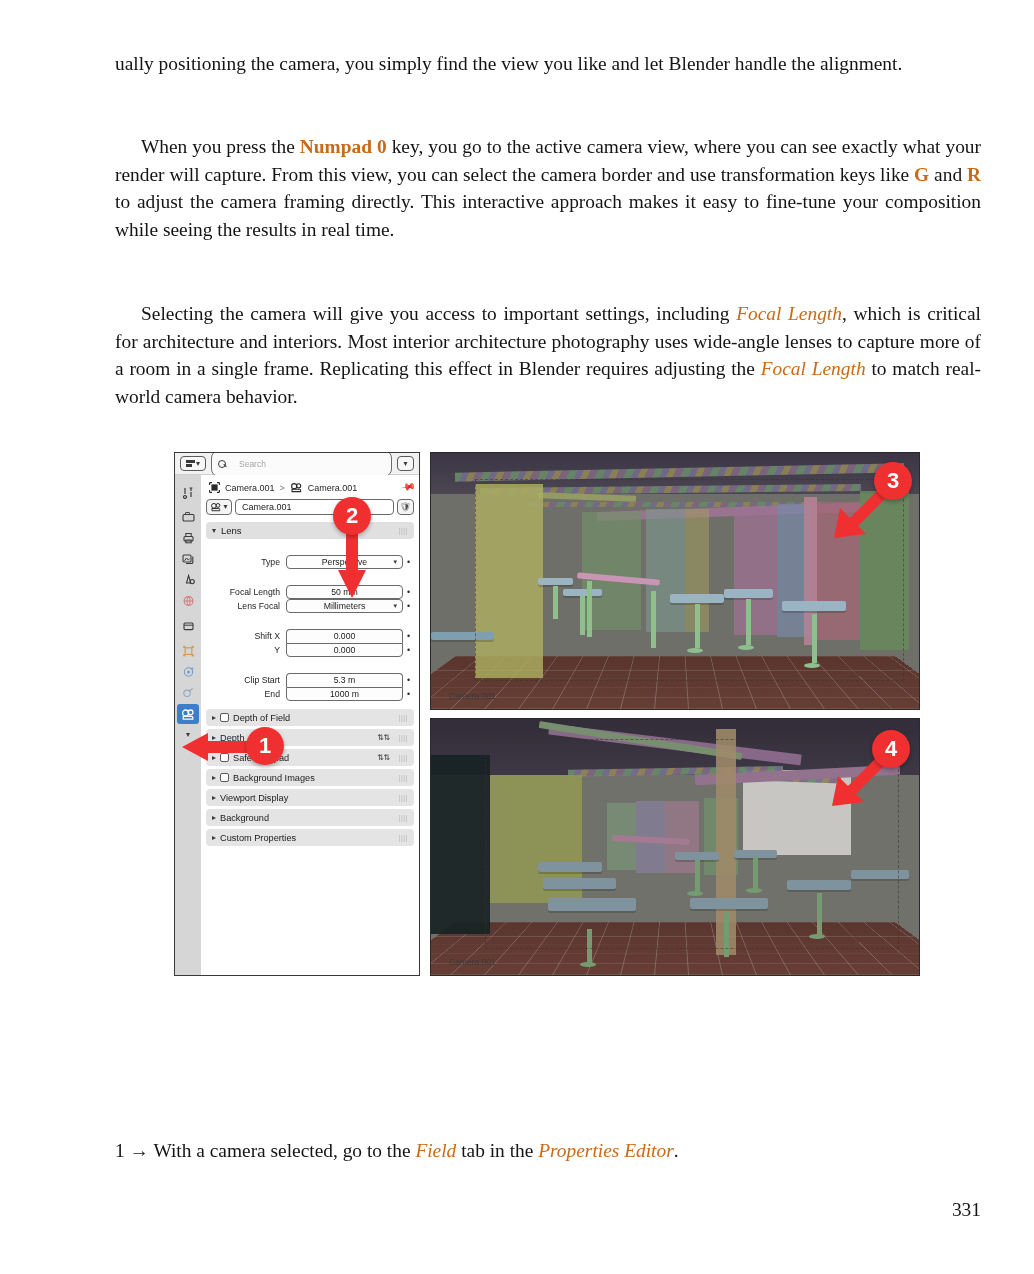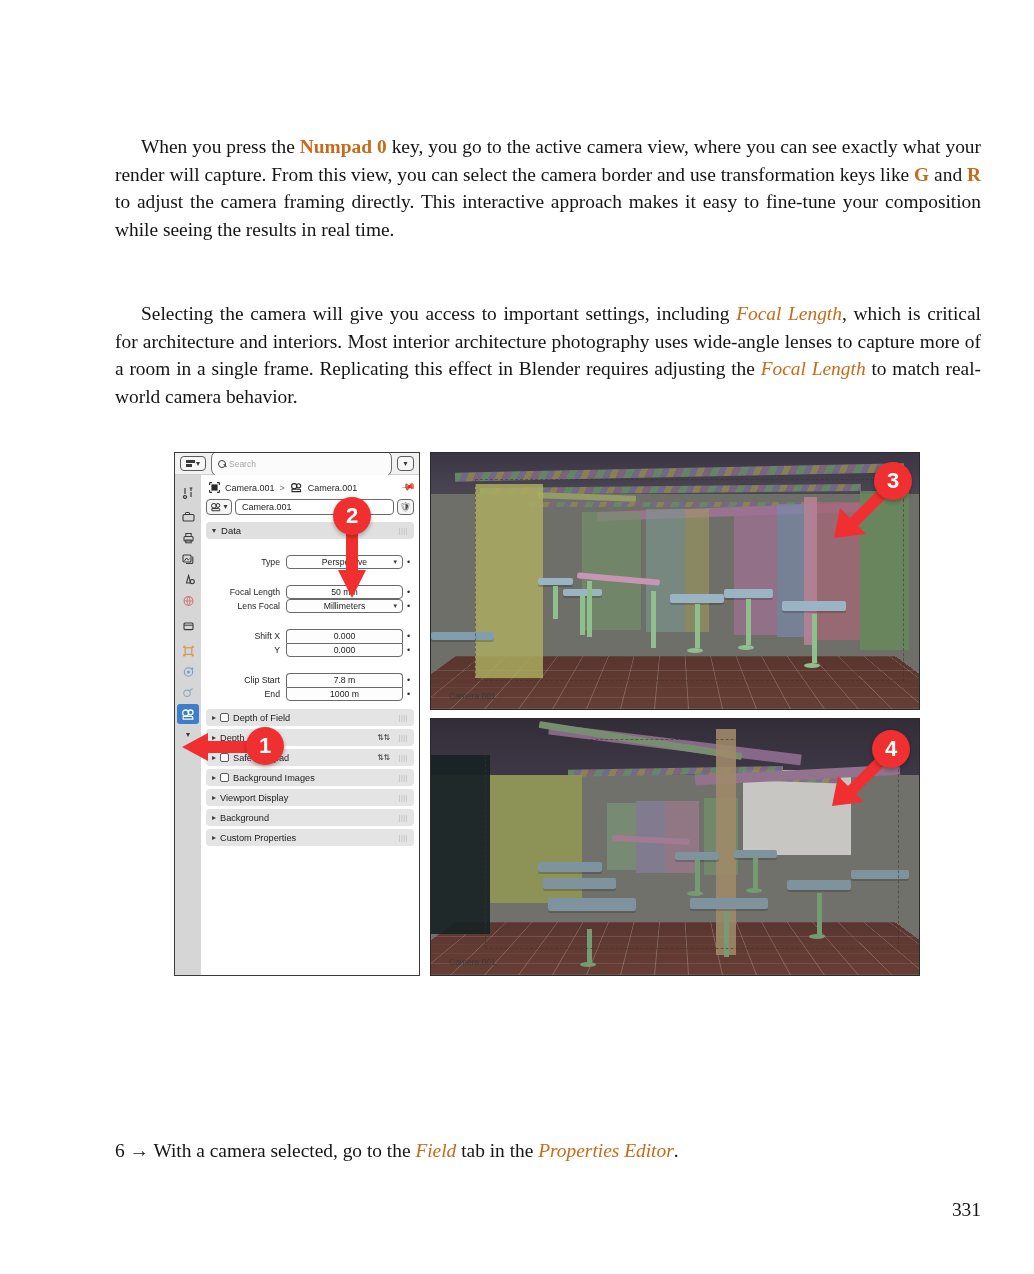--- a/index.html
+++ b/index.html
@@ -86,21 +86,21 @@
   .editor-glyph { display:flex; flex-direction:column; gap:1px; }
   .editor-glyph i { display:block; background:#3a3a3a; height:3px; }
   .editor-glyph i:nth-child(1){ width:9px; }
   .editor-glyph i:nth-child(2){ width:6px; }
   .chev { font-size: 8px; color: #3a3a3a; line-height: 1; }
 
   .search-box {
     flex: 1; height: 27px;
     border: 1px solid #6e6e6e; border-radius: 8px;
     background: #fbfbfb;
-    display: flex; align-items: center; gap: 3px;
+    display: flex; align-items: center; gap: 13px;
     padding: 0 6px;
   }
   .search-ico { width: 8px; height: 8px; position: relative; flex: none; }
   .search-ico::before {
     content:""; position:absolute; left:0; top:0;
     width:6px; height:6px; border:1.2px solid #3a3a3a; border-radius:50%;
   }
   .search-ico::after {
     content:""; position:absolute; left:5px; top:5px;
     width:4px; height:1.2px; background:#3a3a3a; transform:rotate(45deg);
@@ -280,20 +280,23 @@
     box-shadow: 0 2px 4px rgba(0,0,0,.3);
   }
   .arrow { position: absolute; z-index: 19; }
   .arrow svg { display: block; }
 </style>
 </head>
 <body>
 
 <div class="page">
 
+  <div class="body-text p1">
+    <span><span>ually positioning the camera, you simply find the view you like and let Blender handle the alignment.</span></span>
+  </div>
 
   <div class="body-text p2 indent">
     <span><span>When you press the </span><span class="kw">Numpad 0</span><span> key, you go to the active camera view, where you can see exactly what your render will capture. From this view, you can select the camera border and use transformation keys like </span><span class="kw">G</span><span> and </span><span class="kw">R</span><span> to adjust the camera framing directly. This interactive approach makes it easy to fine-tune your composition while seeing the results in real time.</span></span>
   </div>
 
   <div class="body-text p3 indent">
     <span><span>Selecting the camera will give you access to important settings, including </span><span class="em">Focal Length</span><span>, which is critical for architecture and interiors. Most interior architecture photography uses wide-angle lenses to capture more of a room in a single frame. Replicating this effect in Blender requires adjusting the </span><span class="em">Focal Length</span><span> to match real-world camera behavior.</span></span>
   </div>
 
   <div class="figure">
@@ -423,21 +426,21 @@
               <path d="M2 7.2 h7.6 a1 1 0 0 1 1 1 v1.4 H2 Z" stroke="#2a2a2a" stroke-width="1.05" fill="none"></path>
             </svg>
             <span class="chev">▾</span>
           </div>
           <div class="id-name">Camera.001</div>
           <div class="id-shield">🛡</div>
         </div>
 
         <div class="panel-head">
           <span class="tri">▾</span>
-          <span>Data</span>
+          <span>Lens</span>
           <span class="grip">||||</span>
         </div>
 
         <div class="field-group">
 
           <div class="field-row gap">
             <span class="f-label">Type</span>
             <span class="f-ctl">
               <span>Perspective</span>
               <span class="dd">▾</span>
@@ -474,21 +477,21 @@
             <span class="f-label">Y</span>
             <span class="f-ctl bot">
               <span>0.000</span>
             </span>
             <span class="f-dot">•</span>
           </div>
 
           <div class="field-row gap">
             <span class="f-label">Clip Start</span>
             <span class="f-ctl top">
-              <span>7.8 m</span>
+              <span>5.3 m</span>
             </span>
             <span class="f-dot">•</span>
           </div>
 
           <div class="field-row">
             <span class="f-label">End</span>
             <span class="f-ctl bot">
               <span>1000 m</span>
             </span>
             <span class="f-dot">•</span>
@@ -675,18 +678,18 @@
       </svg>
     </div>
     <div class="callout" style="left:698px;top:278px;">
       <span>4</span>
     </div>
   </div>
 
 
 
   <div class="body-text p5">
-    <span><span>6 → With a camera selected, go to the </span><span class="em">Field</span><span> tab in the </span><span class="em">Properties Editor</span><span>.</span></span>
+    <span><span>1 → With a camera selected, go to the </span><span class="em">Field</span><span> tab in the </span><span class="em">Properties Editor</span><span>.</span></span>
   </div>
 
   <div class="pagenum">331</div>
 
 </div>
 
 </body></html>

